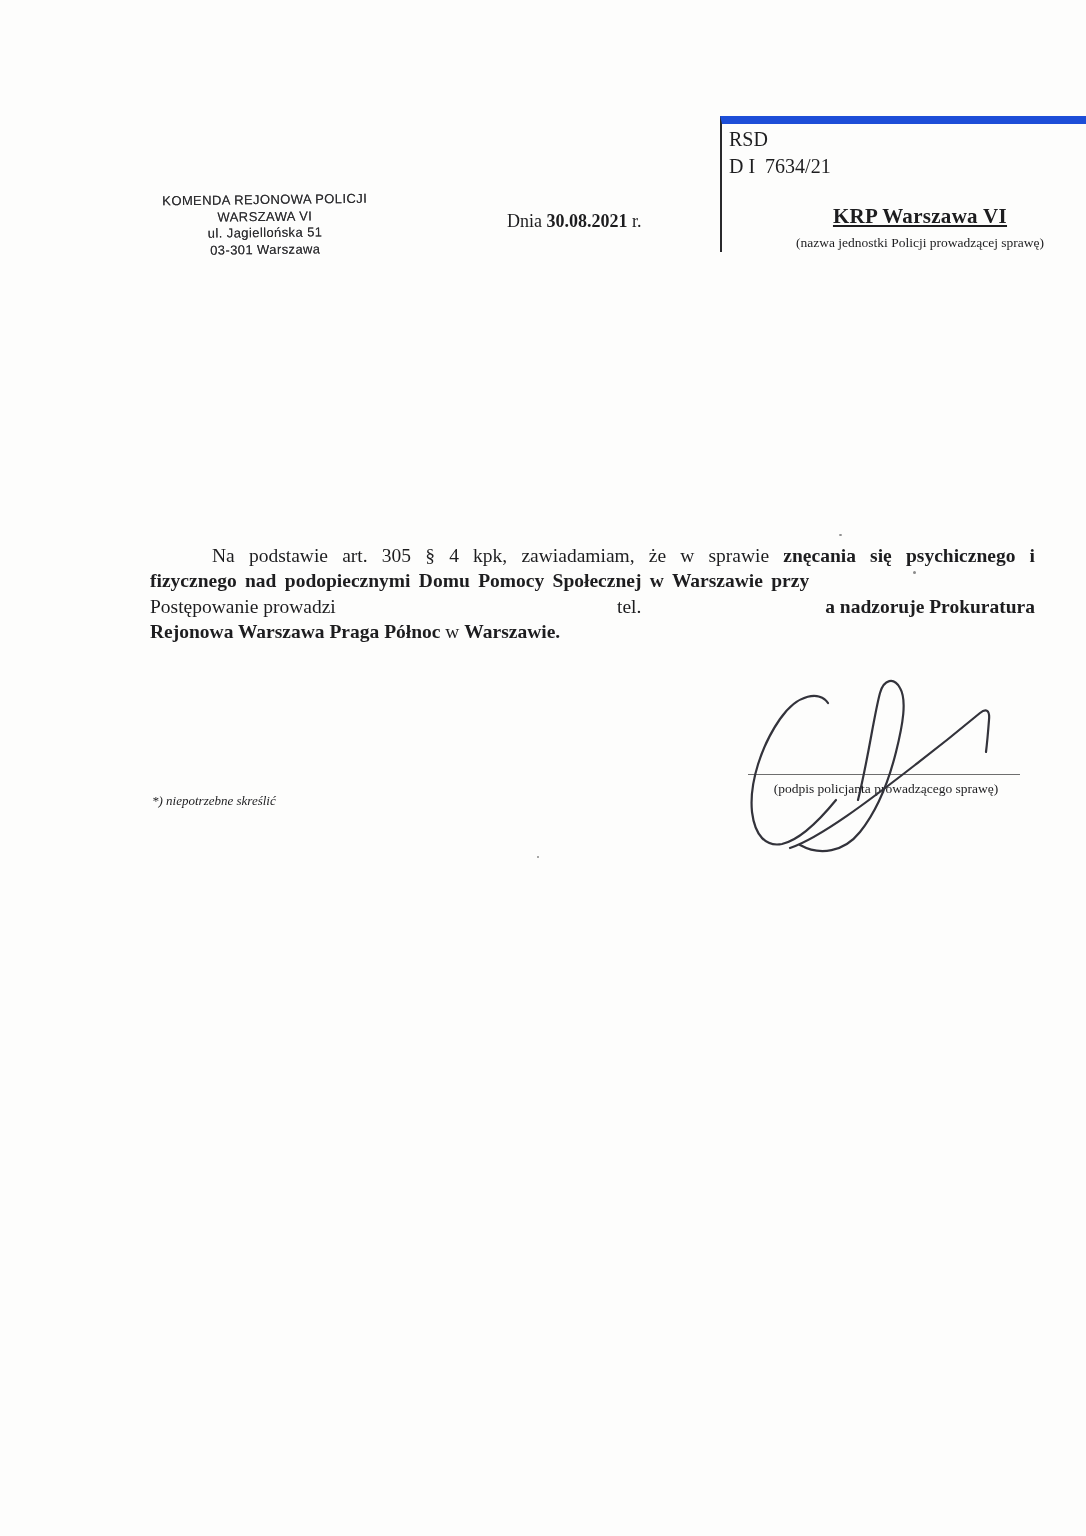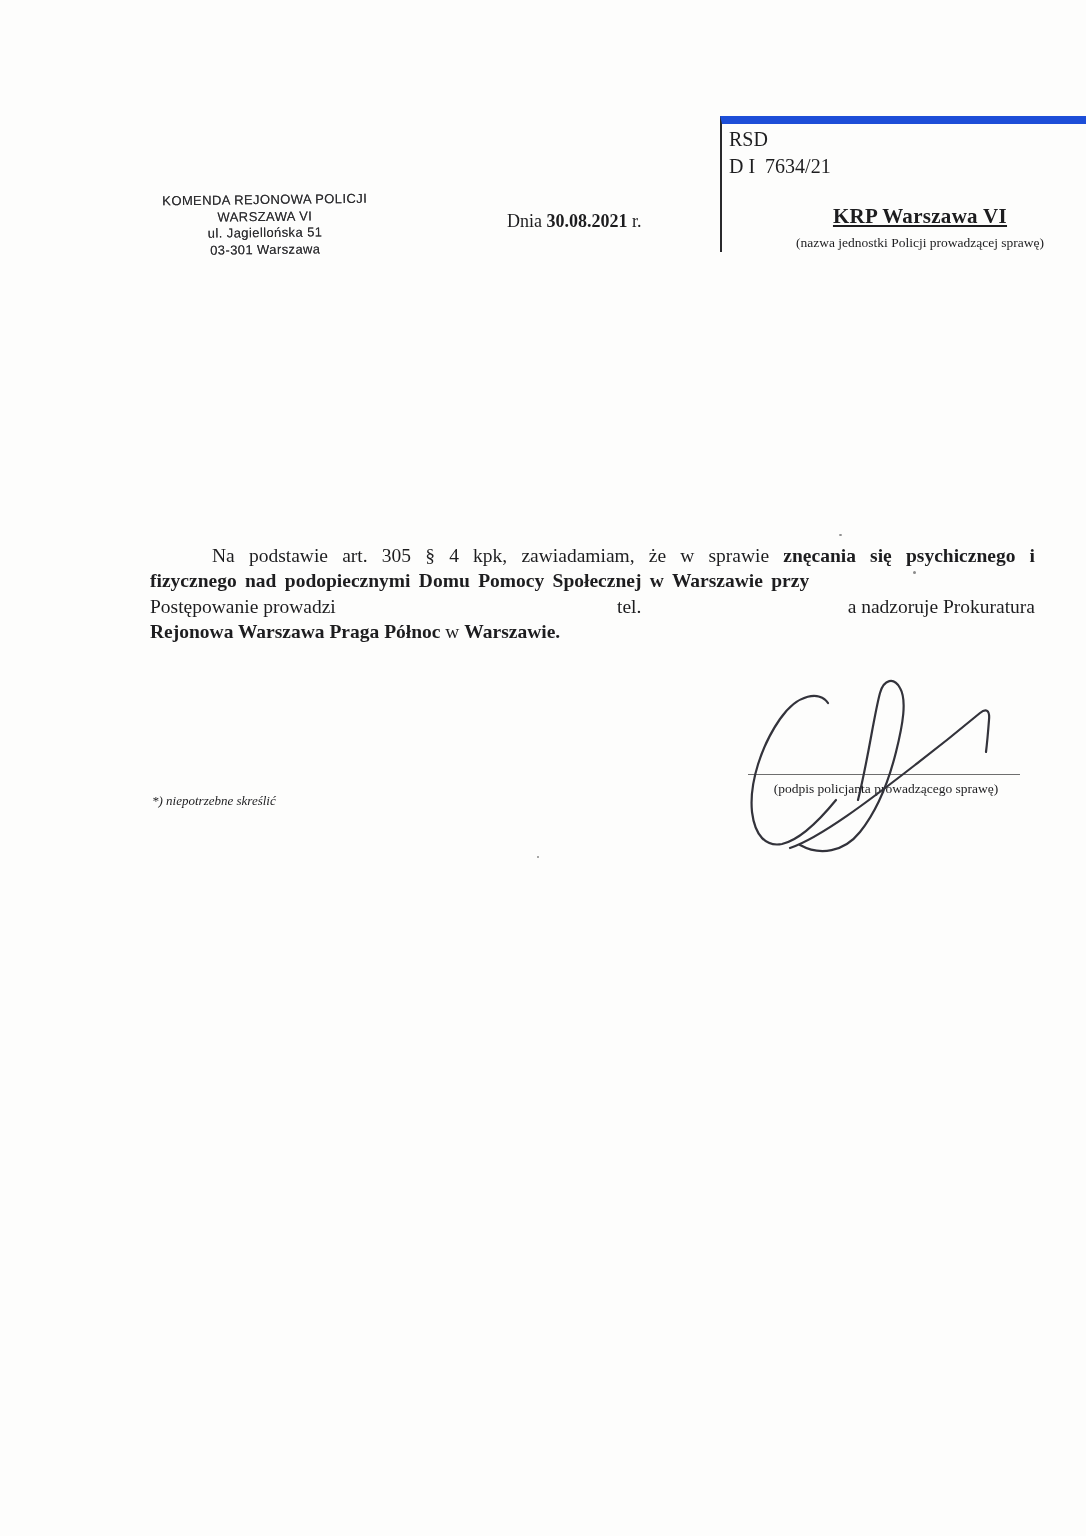--- a/index.html
+++ b/index.html
@@ -105,21 +105,21 @@
     text-align: justify;
     text-align-last: justify;
   }
   .body-text .ind1 { text-indent: 62px; }
   .body-text .ind2 { text-indent: 50px; }
   .body-text .wline { word-spacing: 3.5px; }
   .b { font-weight: bold; }
   .gapline { position: relative; height: 25.4px; }
   .gapline .g-left  { position: absolute; left: 0; }
   .gapline .g-tel   { position: absolute; left: 467px; }
-  .gapline .g-right { position: absolute; right: 0; }
+  .gapline .g-right { position: absolute; right: 0; font-weight: bold; }
 
   
   .sig-line {
     left: 748px;
     top: 774px;
     width: 272px;
     border-top: 1px solid #6e6e6e;
   }
   .sig-caption {
     left: 748px;

